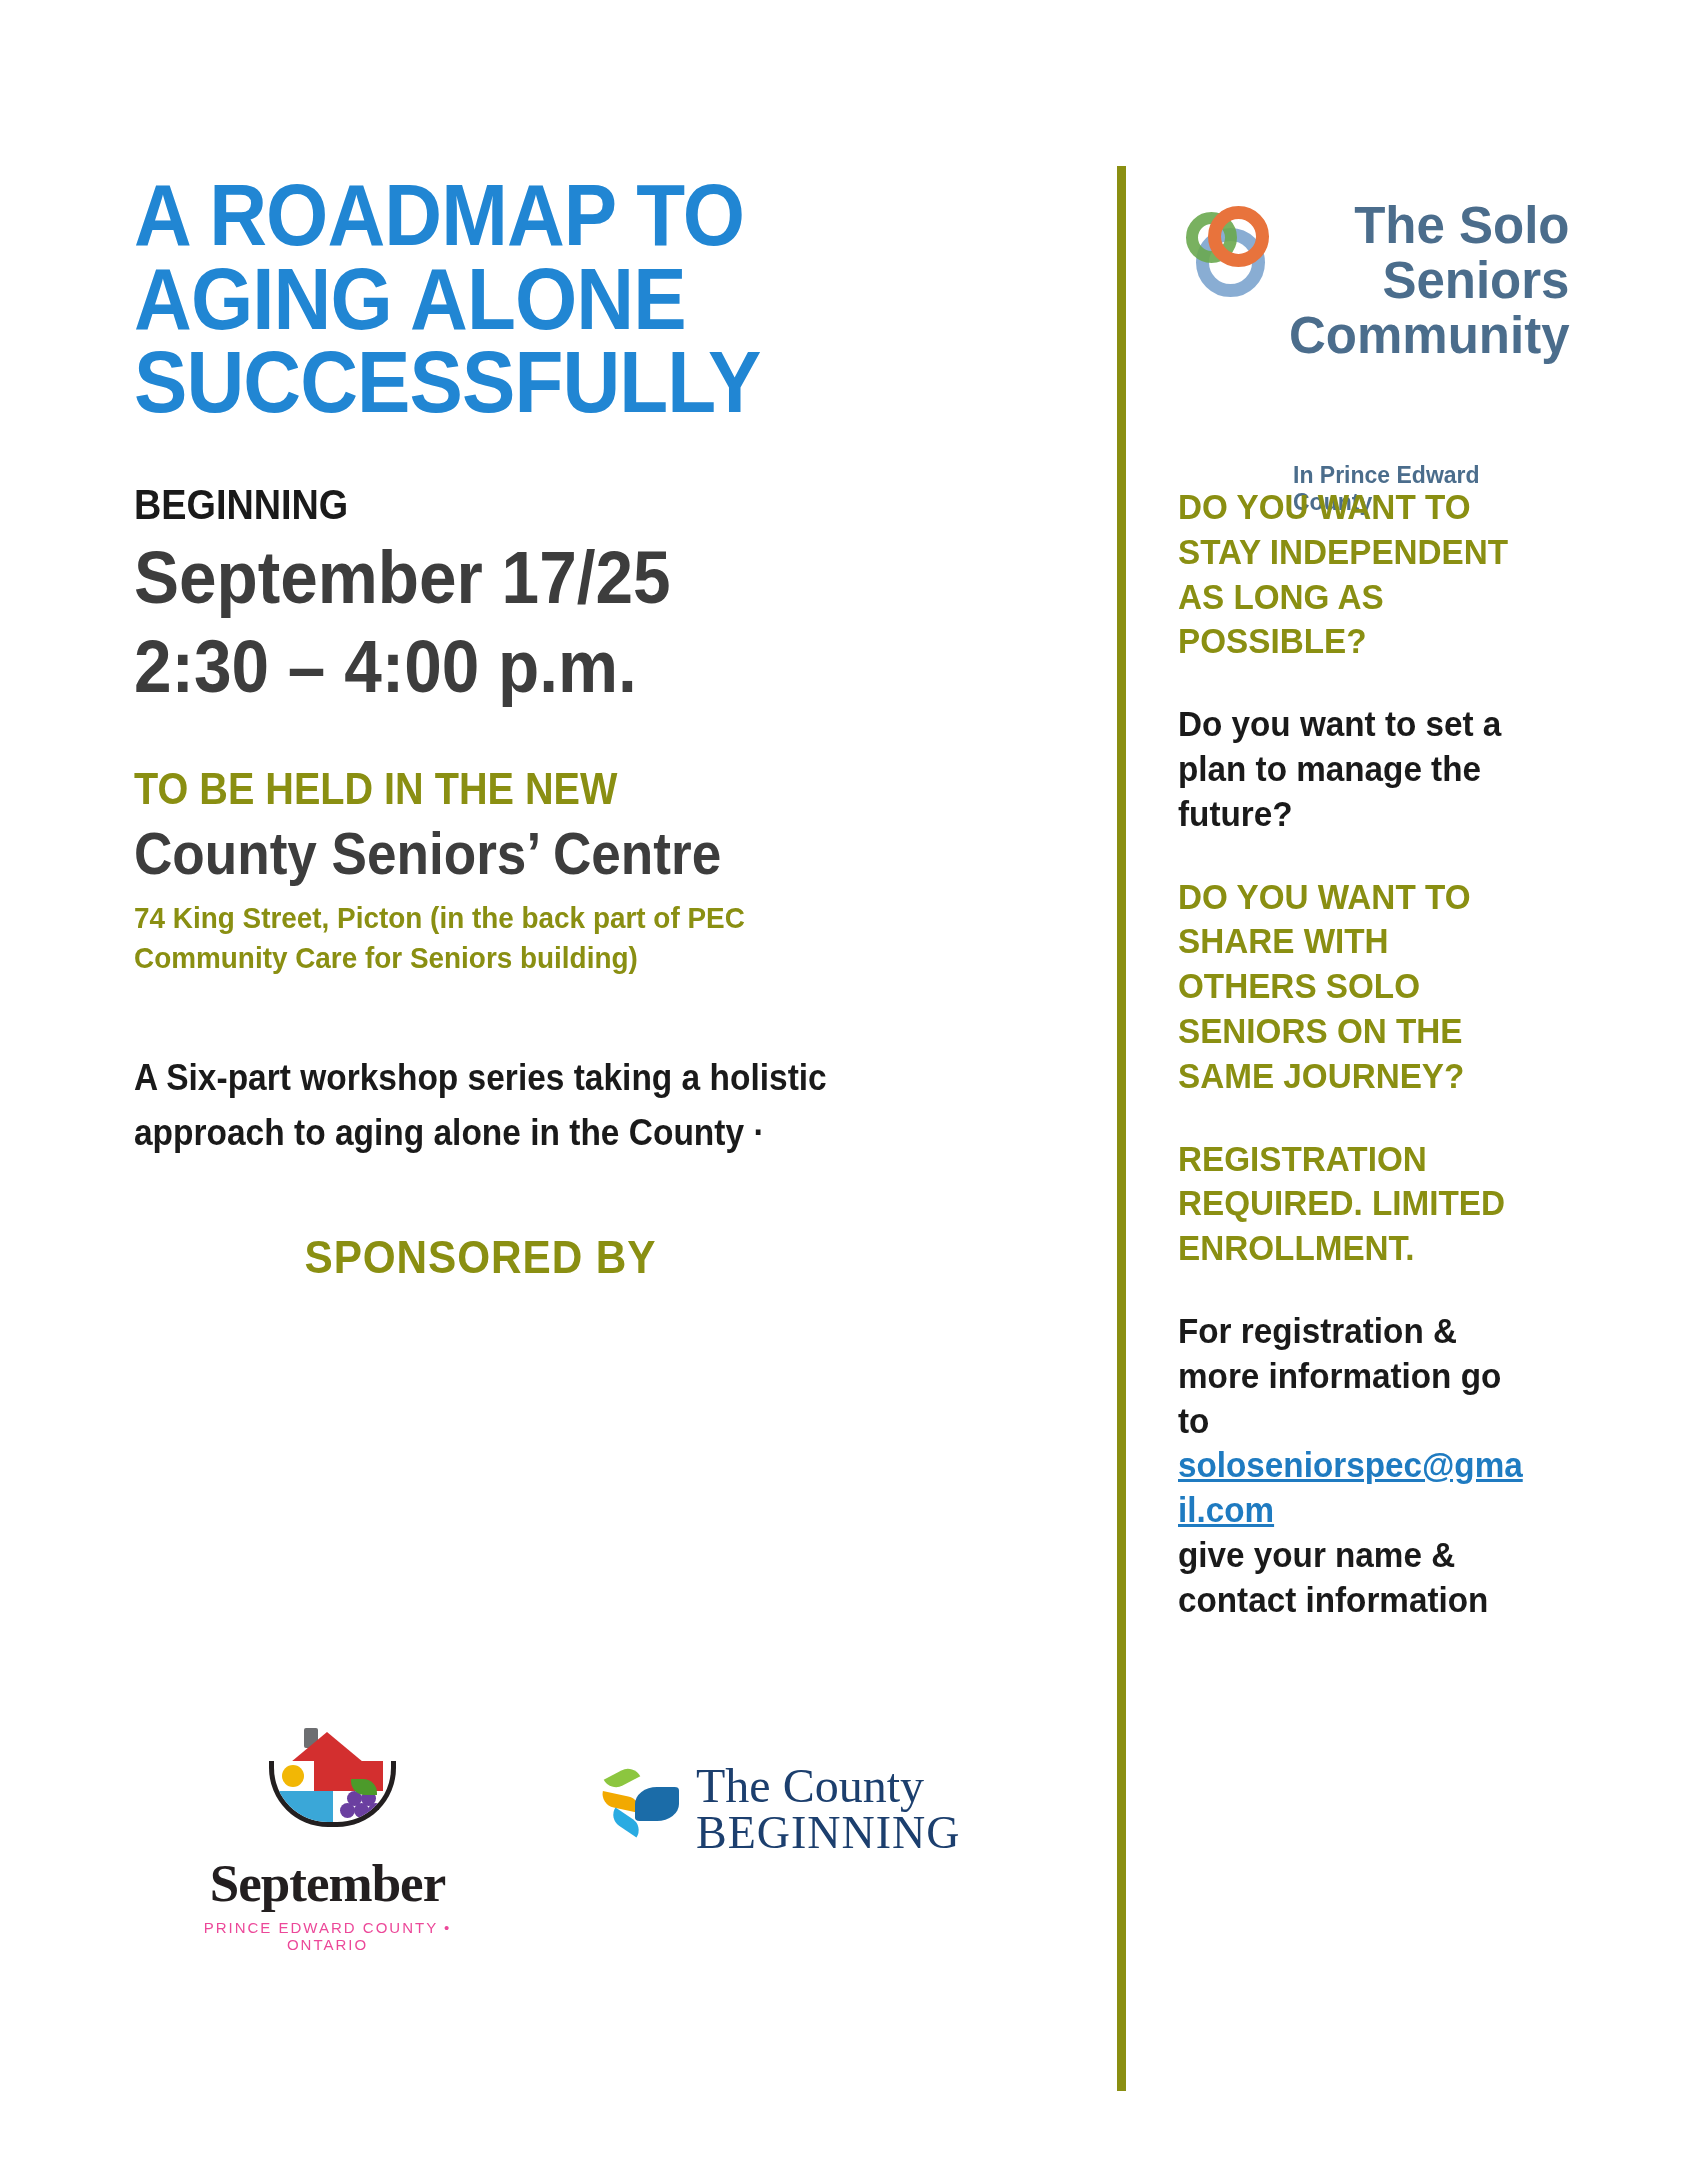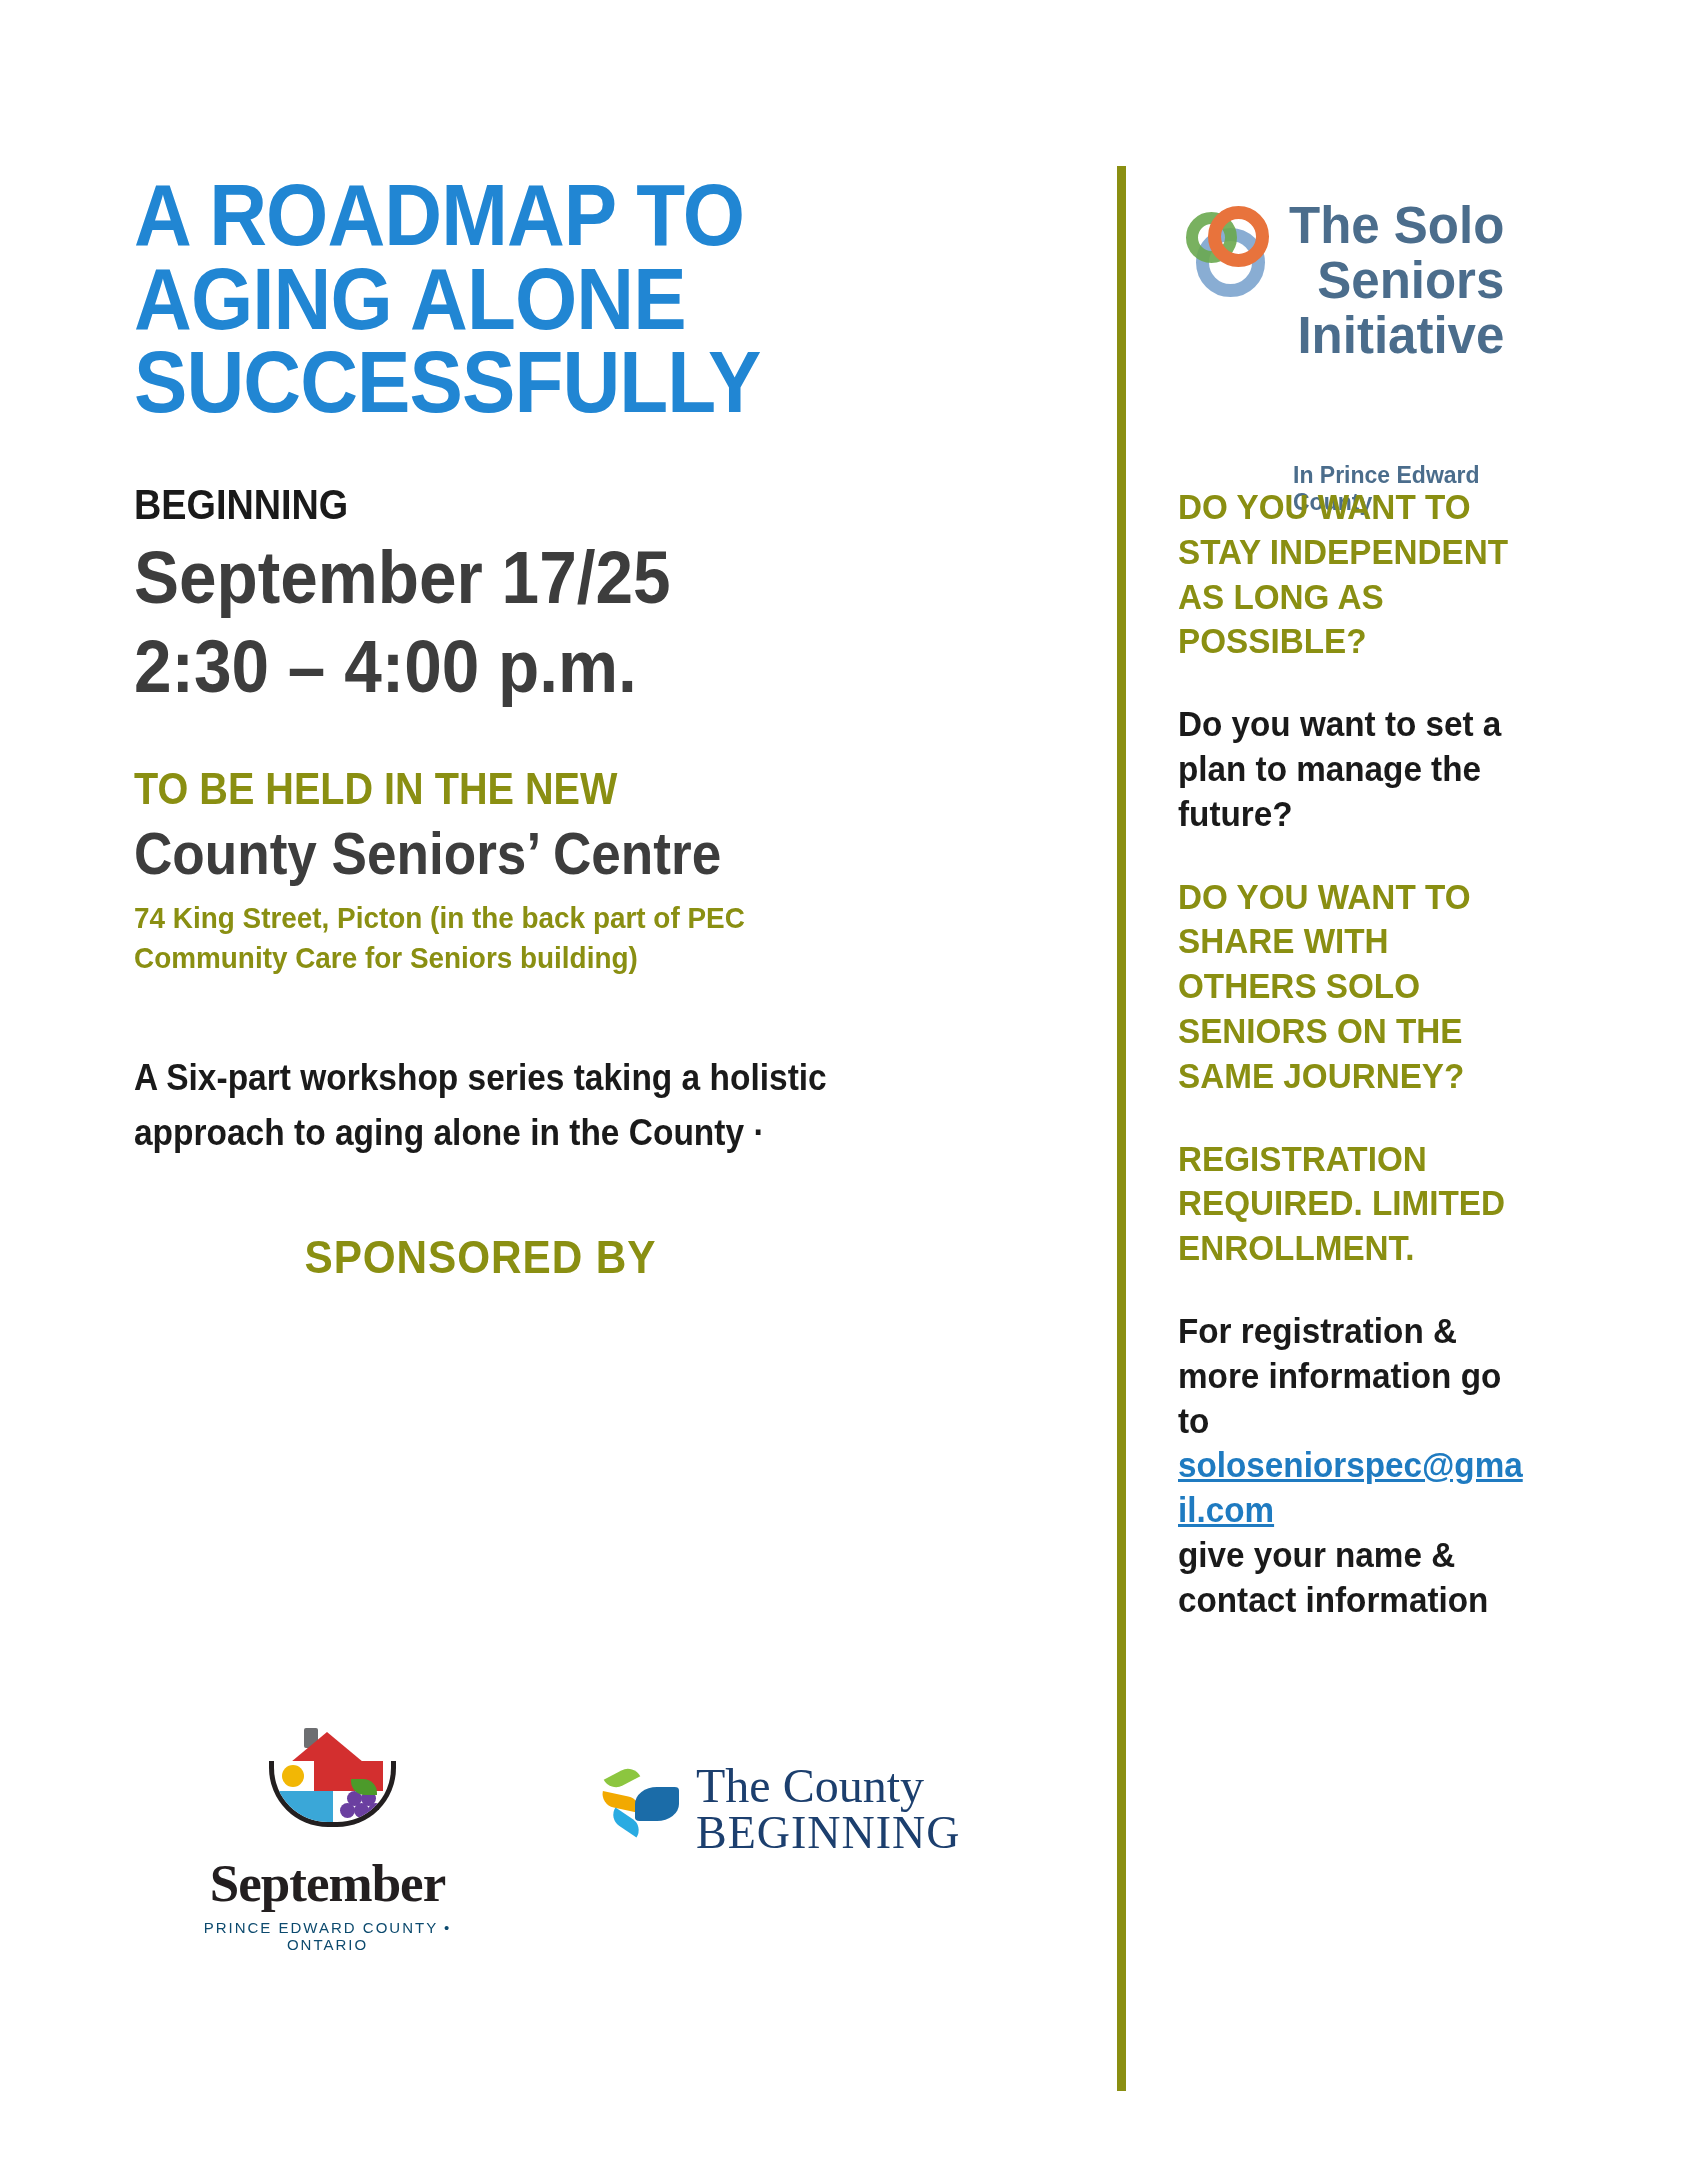--- a/index.html
+++ b/index.html
@@ -205,21 +205,21 @@
     font-weight: bold;
     font-size: 53px;
     color: #231f20;
     margin-top: 6px;
     letter-spacing: -1px;
   }
   .county-sub {
     font-family: "Liberation Sans", sans-serif;
     font-size: 15px;
     letter-spacing: 2px;
-    color: #0c4a6e;
+    color: #ec4899;
     margin-top: 6px;
   }
 
   .foundation-logo {
     position: absolute;
     left: 465px;
     top: 34px;
     width: 426px;
     display: flex;
     align-items: center;
@@ -400,21 +400,21 @@
 
     <div class="solo-logo">
       <div class="solo-mark">
         <div class="ring r-blue"></div>
         <div class="ring r-green"></div>
         <div class="ring r-orange"></div>
       </div>
       <div class="solo-words">
         <div class="w">The Solo</div>
         <div class="w">Seniors</div>
-        <div class="w">Initiative</div>
+        <div class="w">Community</div>
       </div>
       <div class="solo-sub">In Prince Edward County</div>
     </div>
 
     <div class="rc-block rc-olive">DO YOU WANT TO STAY INDEPENDENT AS LONG AS POSSIBLE?</div>
     <div class="rc-gap"></div>
     <div class="rc-block rc-dark">Do you want to set a plan to manage the future?</div>
     <div class="rc-gap"></div>
     <div class="rc-block rc-olive">DO YOU WANT TO SHARE WITH OTHERS SOLO SENIORS ON THE SAME JOURNEY?</div>
     <div class="rc-gap"></div>

